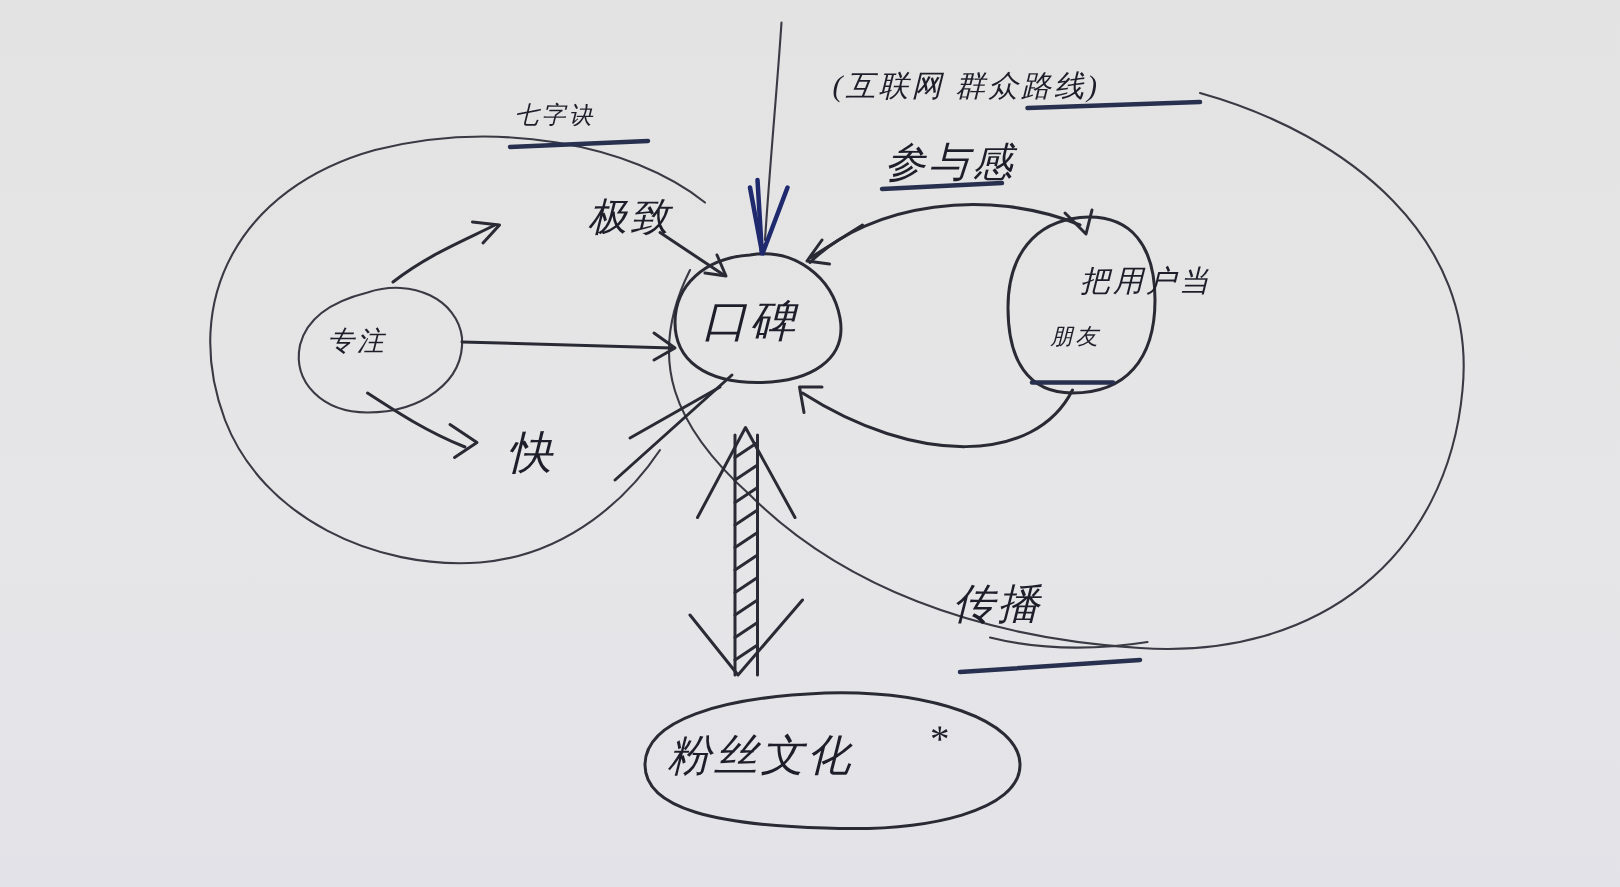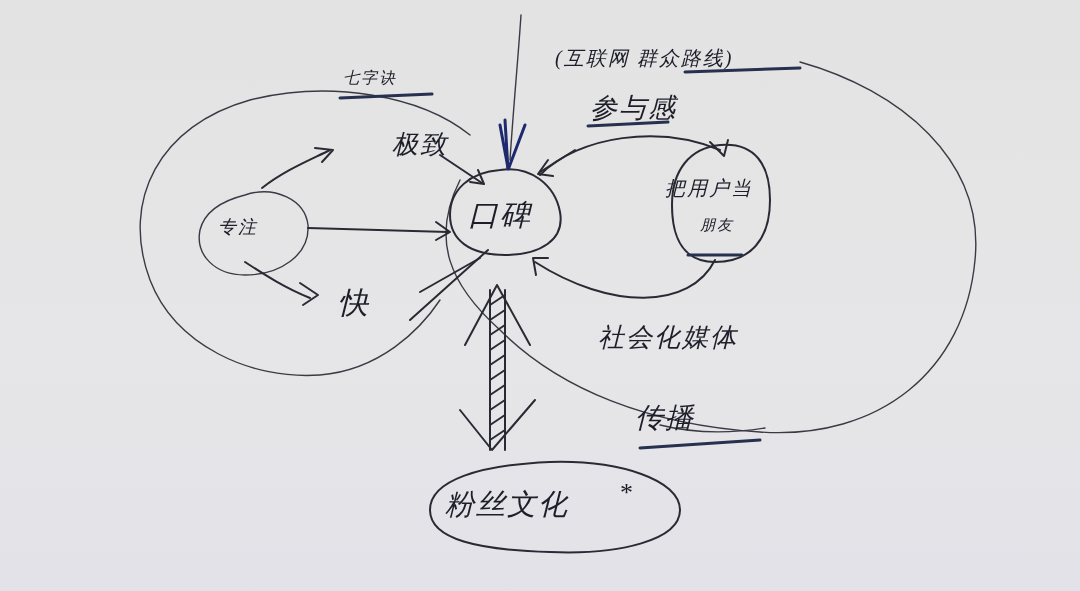--- a/index.html
+++ b/index.html
@@ -71,19 +71,18 @@
     <path class="ink-thin" d="M660,425 C700,435 740,432 765,428"></path>
   </svg>
 
   <div class="label hw" style="left:343px;top:70px;font-size:16px;">七字诀</div>
   <div class="label hw" style="left:348px;top:132px;font-size:26px;margin-left:44px;">极致</div>
   <div class="label hw" style="left:218px;top:218px;font-size:18px;">专注</div>
   <div class="label hw" style="left:338px;top:288px;font-size:30px;">快</div>
   <div class="label hw" style="left:468px;top:200px;font-size:30px;">口碑</div>
   <div class="label hw" style="left:555px;top:48px;font-size:20px;">(互联网 群众路线)</div>
   <div class="label hw" style="left:590px;top:95px;font-size:27px;">参与感</div>
-  <div class="label hw" style="left:665px;top:178px;font-size:20px;">把用户当</div>
+  <div class="label hw" style="left:720px;top:178px;font-size:20px;">把用户当</div>
   <div class="label hw" style="left:700px;top:218px;font-size:15px;">朋友</div>
-  <div class="label hw" style="left:598px;top:325px;font-size:26px;">社会化媒体</div>
-  <div class="label hw" style="left:635px;top:404px;font-size:28px;">传播</div>
+  <div class="label hw" style="left:635px;top:390px;font-size:28px;">传播</div>
   <div class="label hw" style="left:445px;top:490px;font-size:29px;">粉丝文化</div>
   <div class="label" style="left:620px;top:480px;font-size:26px;">*</div>
 </div>
 
 </body></html>

